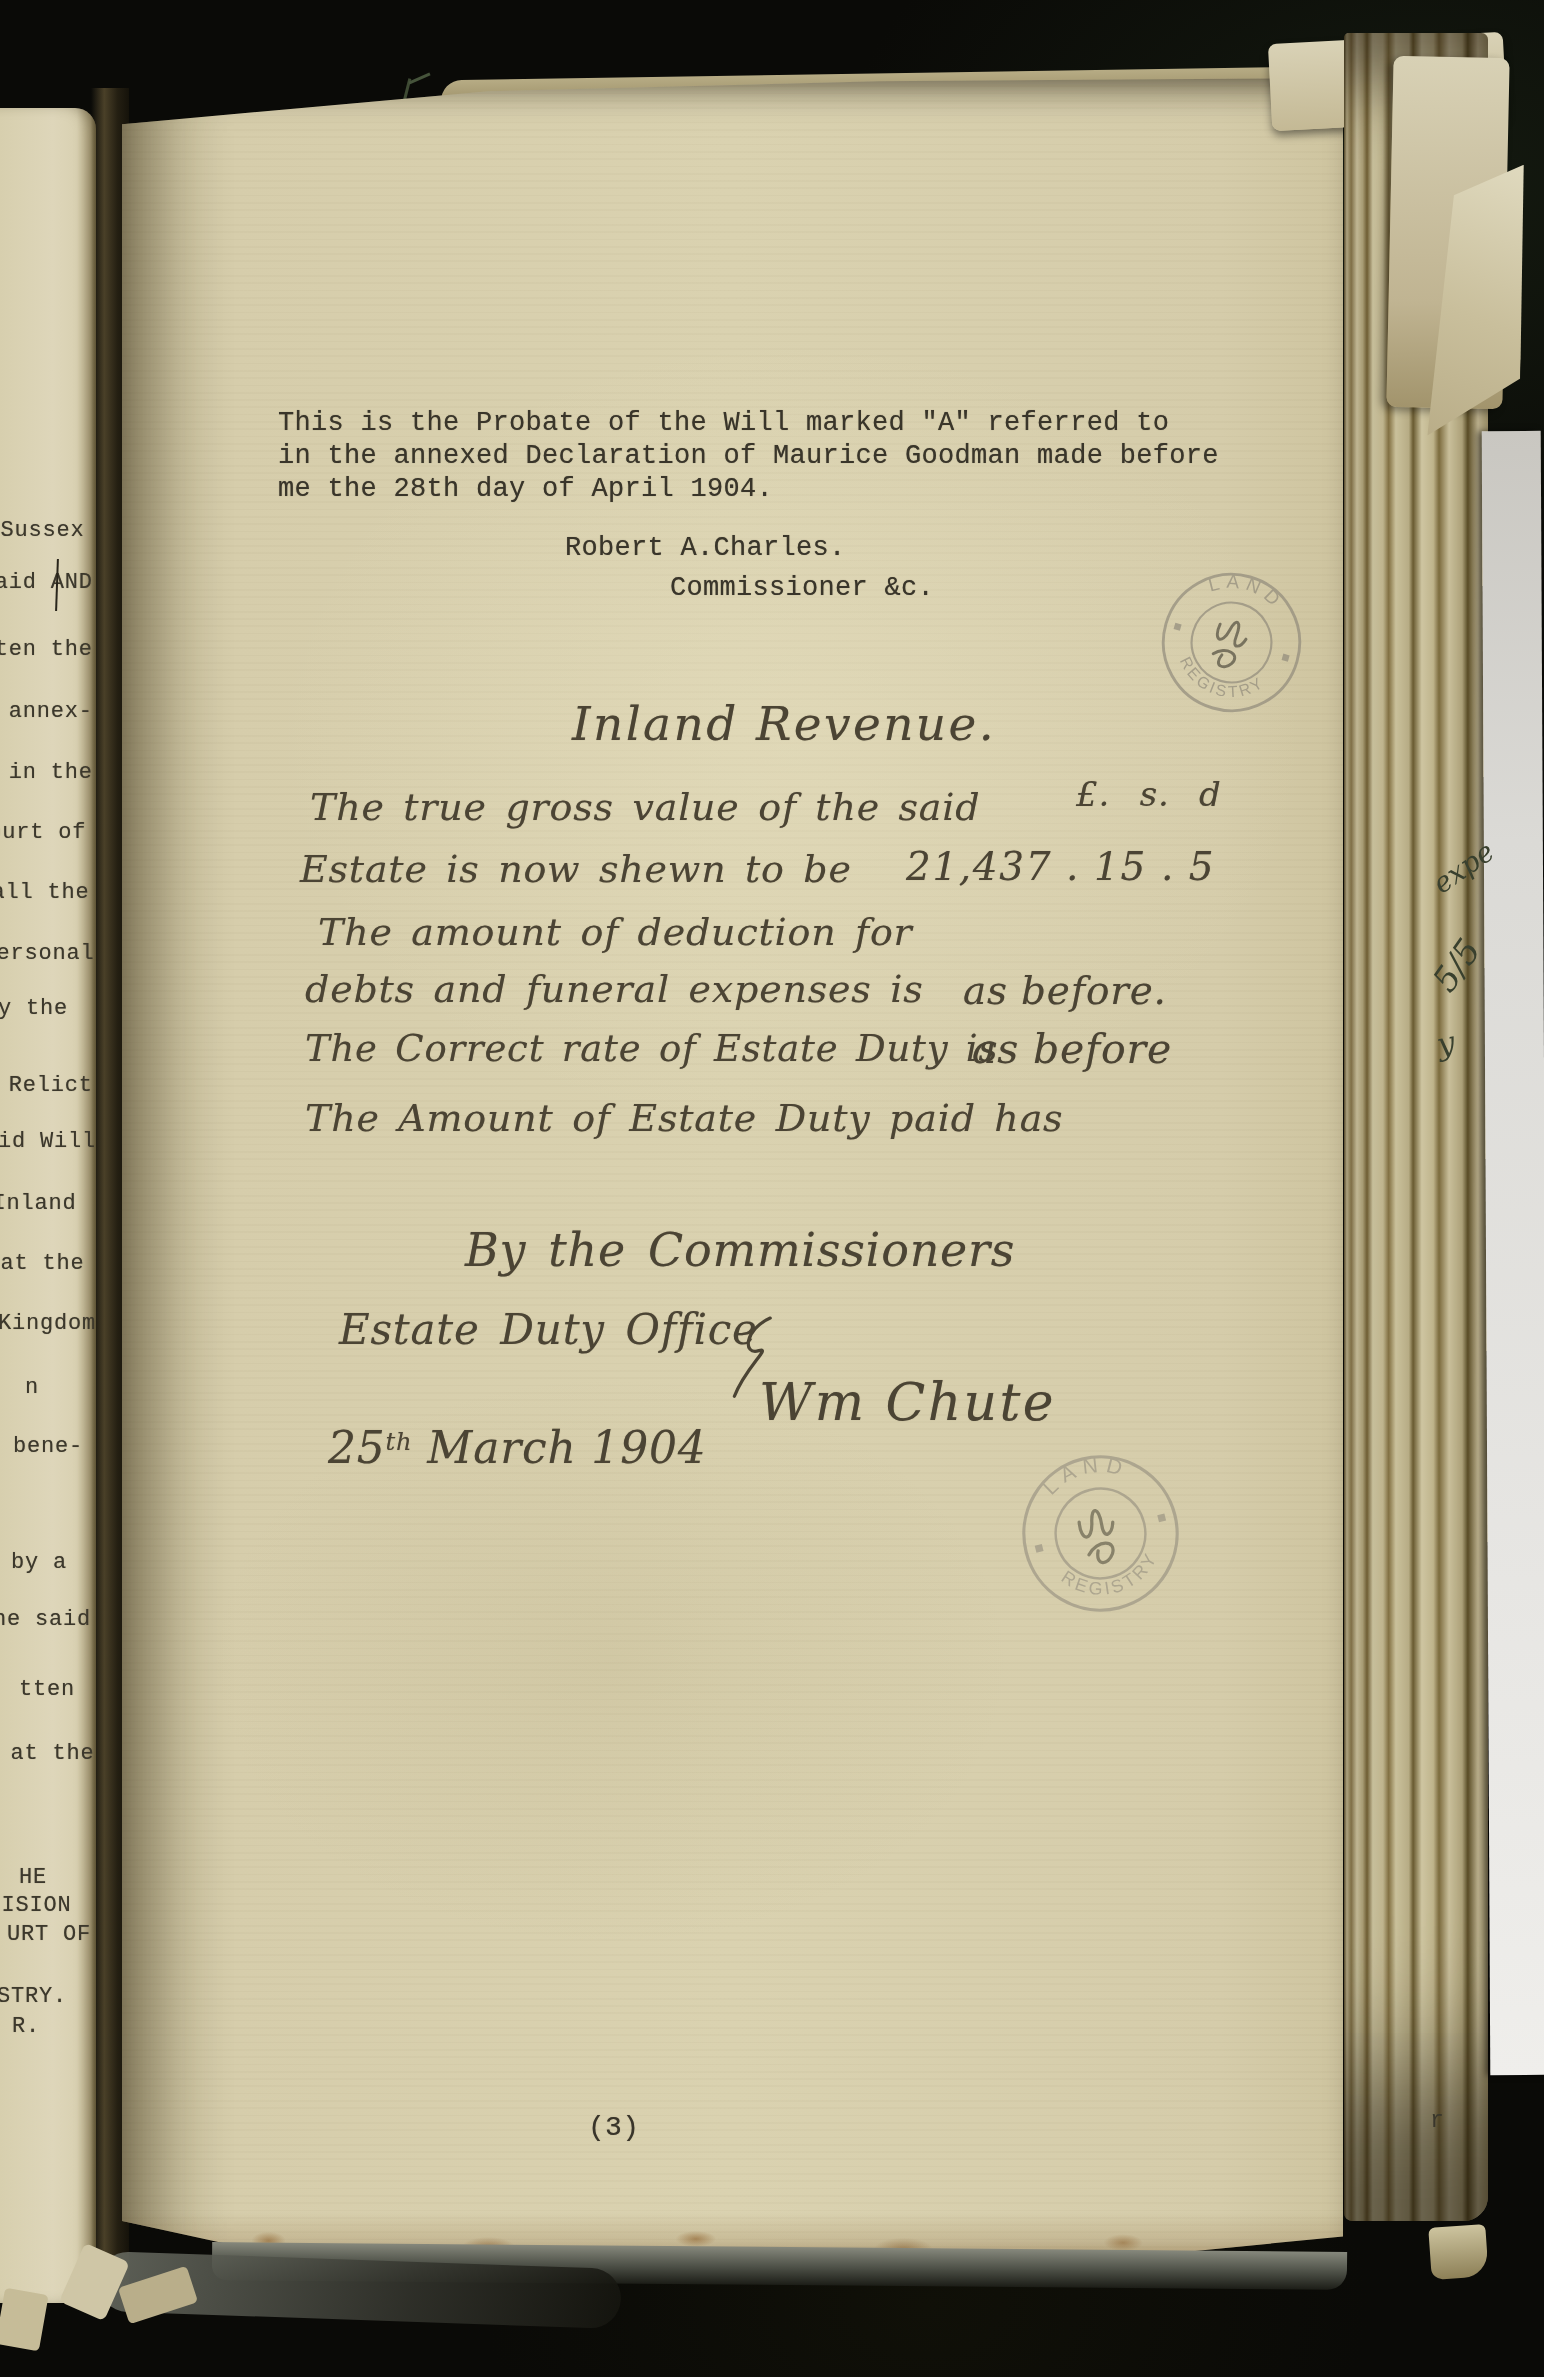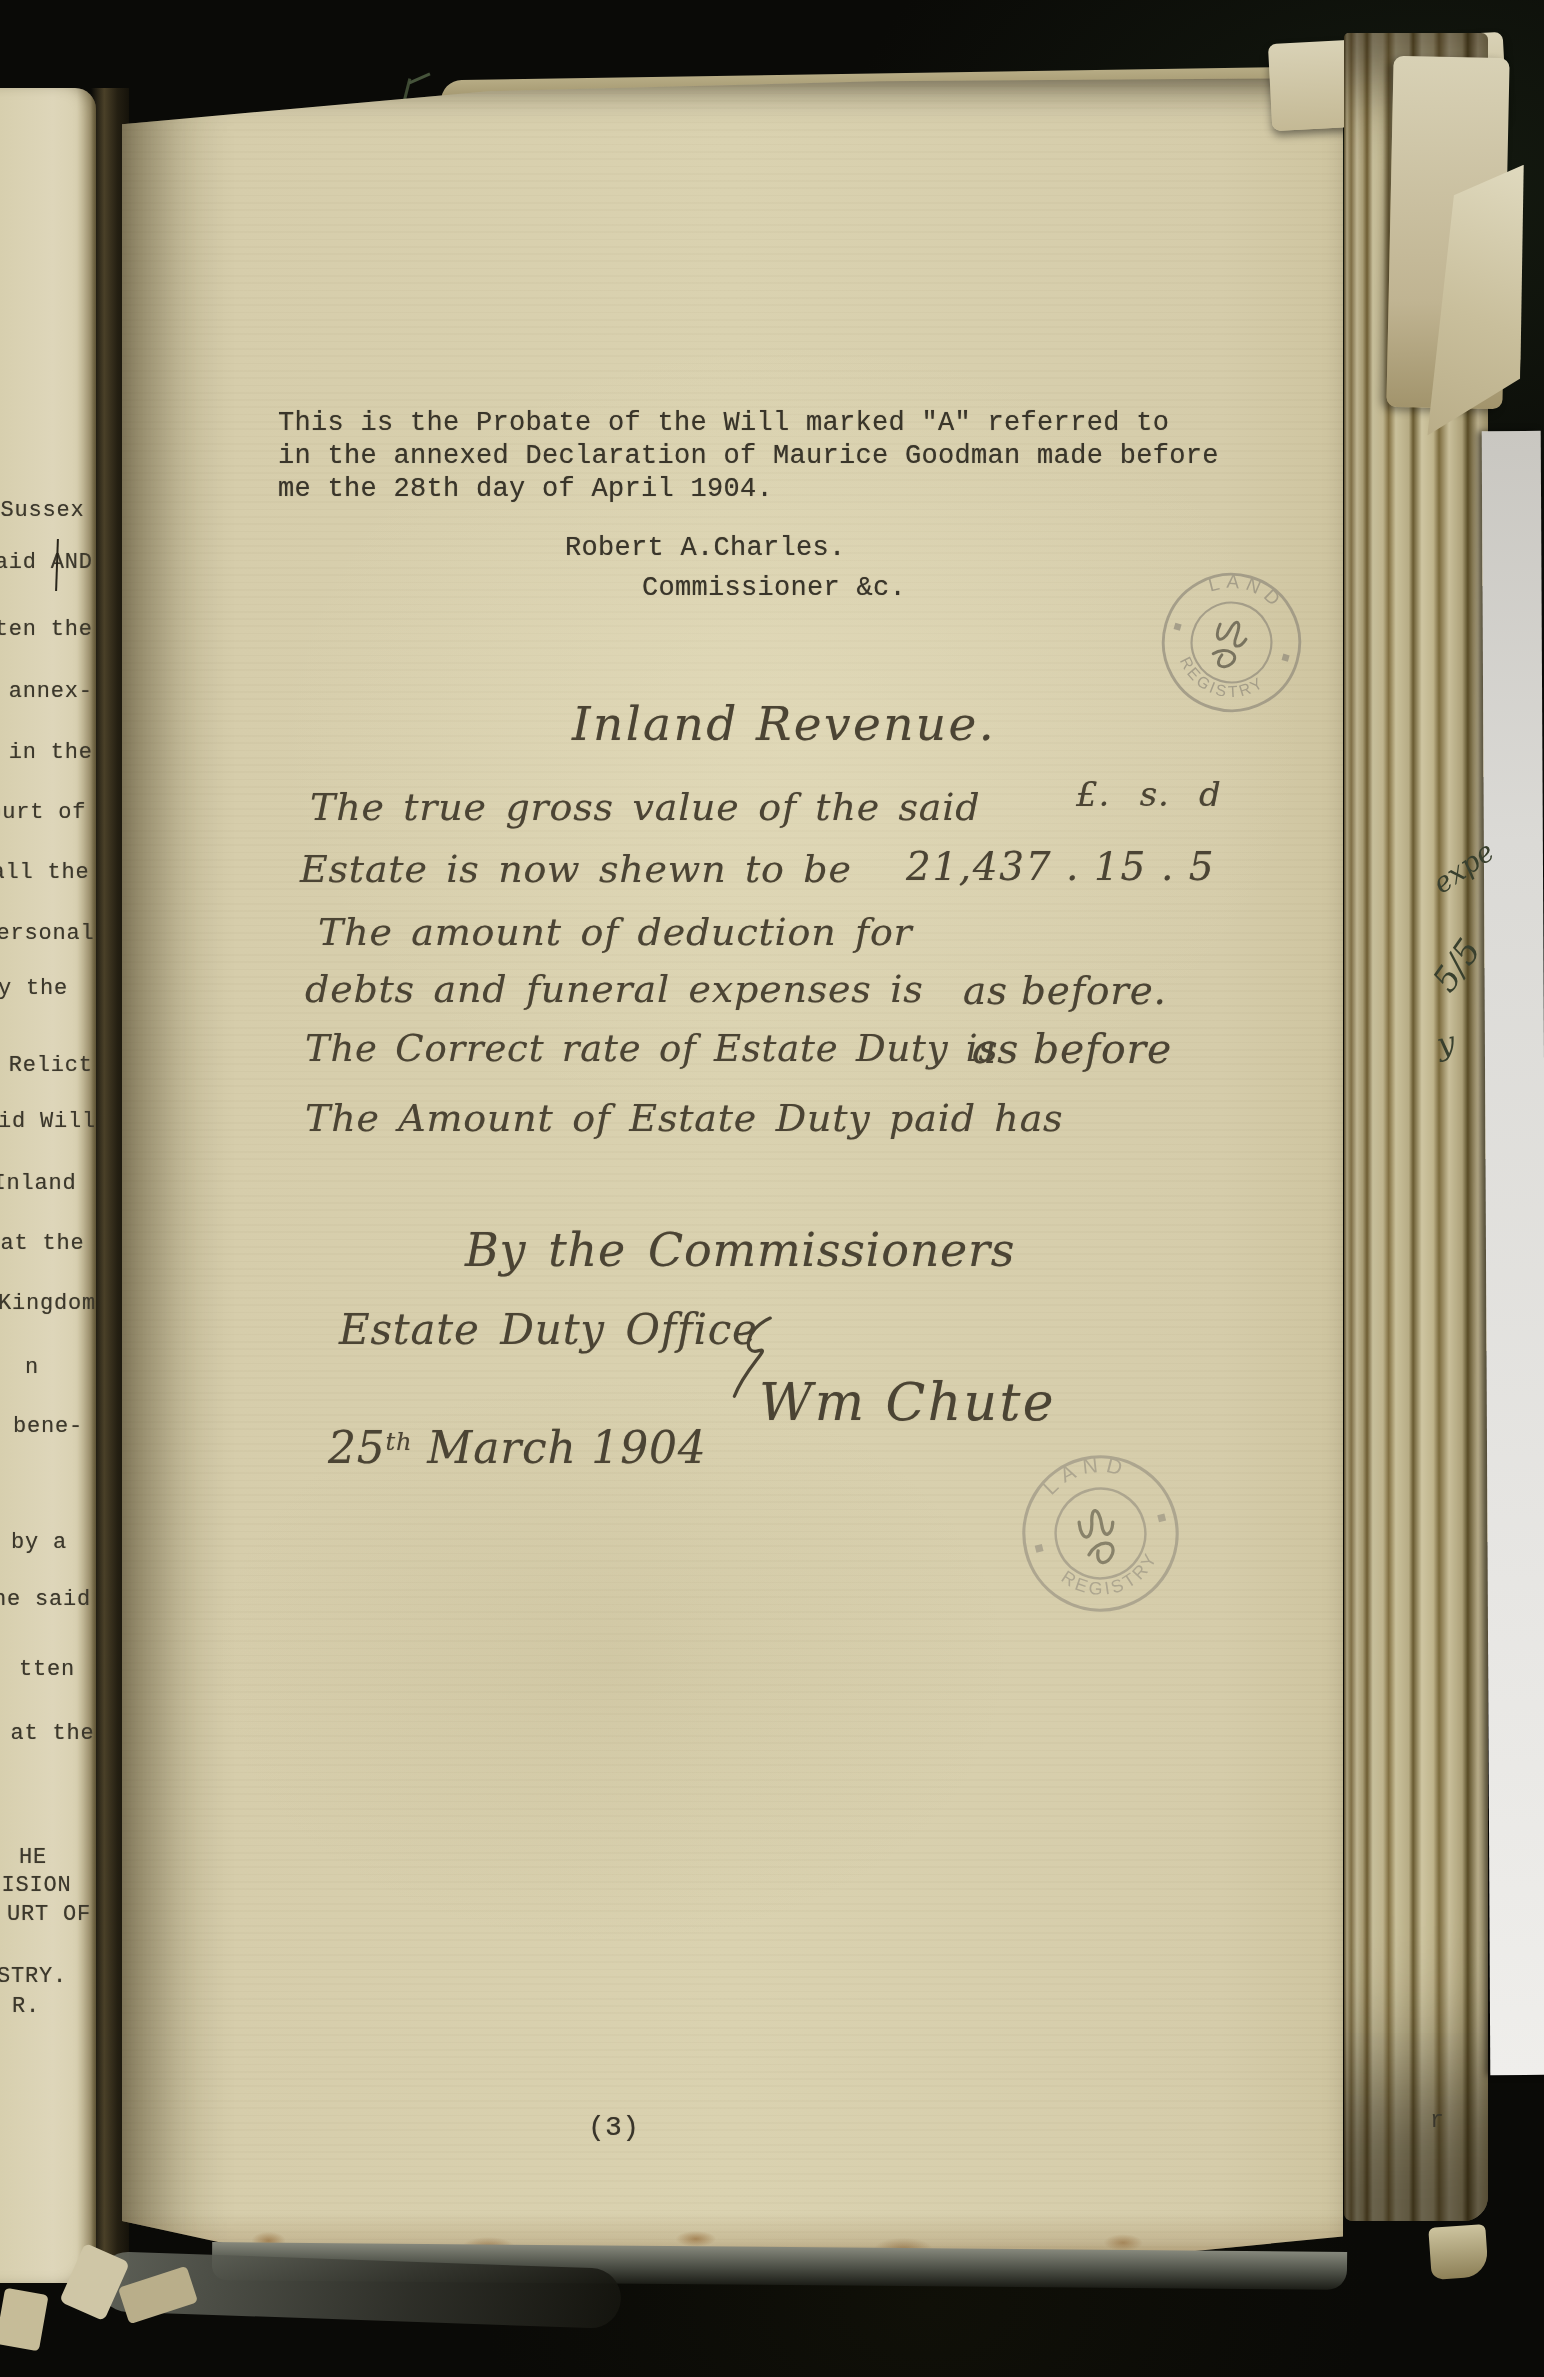--- a/index.html
+++ b/index.html
@@ -3,21 +3,21 @@
 <meta charset="utf-8">
 <style>
   html,body{margin:0;padding:0;background:#060605;}
   .scene{position:relative;width:1545px;height:2377px;overflow:hidden;
     background:
       radial-gradient(980px 653px at 92% 8%, #141a10 0%, rgba(20,26,16,0) 60%),
       radial-gradient(735px 490px at 60% 97%, #101008 0%, rgba(16,16,8,0) 60%),
       #0a0a07;
     font-family:"Liberation Sans",sans-serif;}
   
-  .left-page{position:absolute;left:0;top:88px;width:96px;height:2195px;overflow:hidden;
+  .left-page{position:absolute;left:0;top:108px;width:96px;height:2195px;overflow:hidden;
     background:linear-gradient(90deg,#d7cfae 0%,#ded6ba 55%,#d9d1b2 80%,#b9ad87 94%,#8e8259 100%);
     border-radius:0 21px 28px 0;
     box-shadow:inset -11.4px 0 14.7px -6.5px rgba(60,50,25,.55);}
   .frag{position:absolute;font-family:"Liberation Mono","DejaVu Sans Mono",monospace;
     font-size:22px;color:#3c382c;white-space:nowrap;letter-spacing:0.8px;
     text-shadow:0 0 0.8px rgba(60,55,40,.55);}
   .caret-mark{position:absolute;width:2.4px;background:#2a261c;}
   
   .gutter{position:absolute;left:91px;top:88px;width:38px;height:2204px;
     background:linear-gradient(90deg,rgba(90,78,48,.0) 0%,#4a4028 35%,#241f12 70%,#15120a 100%);}
@@ -132,21 +132,21 @@
   <div class="main-page">
     <div class="foxing"></div>
   </div>
 
   <div class="typed" style="left:278px;top:407px;">
     <div>This is the Probate of the Will marked "A" referred to</div>
     <div>in the annexed Declaration of Maurice Goodman made before</div>
     <div>me the 28th day of April 1904.</div>
   </div>
   <div class="typed" style="left:565px;top:532px;">Robert A.Charles.</div>
-  <div class="typed" style="left:642px;top:572px;">Commissioner &amp;c.</div>
+  <div class="typed" style="left:670px;top:572px;">Commissioner &amp;c.</div>
 
   <div class="hw" style="left:572px;top:696px;font-size:47px;letter-spacing:2.4px;">Inland Revenue.</div>
 
   <div class="hw" style="left:310px;top:785px;font-size:38px;word-spacing:5.7px;">The true gross value of the said</div>
   <div class="hw" style="left:1076px;top:774px;font-size:34px;word-spacing:18px;">£. s. d</div>
 
   <div class="hw" style="left:300px;top:847px;font-size:38px;word-spacing:5.7px;">Estate is now shewn to be</div>
   <div class="hw" style="left:906px;top:844px;font-size:39px;letter-spacing:1.6px;text-align:center;">21,437 . 15 . 5</div>
 
   <div class="hw" style="left:318px;top:910px;font-size:38px;word-spacing:5.7px;">The amount of deduction for</div>

